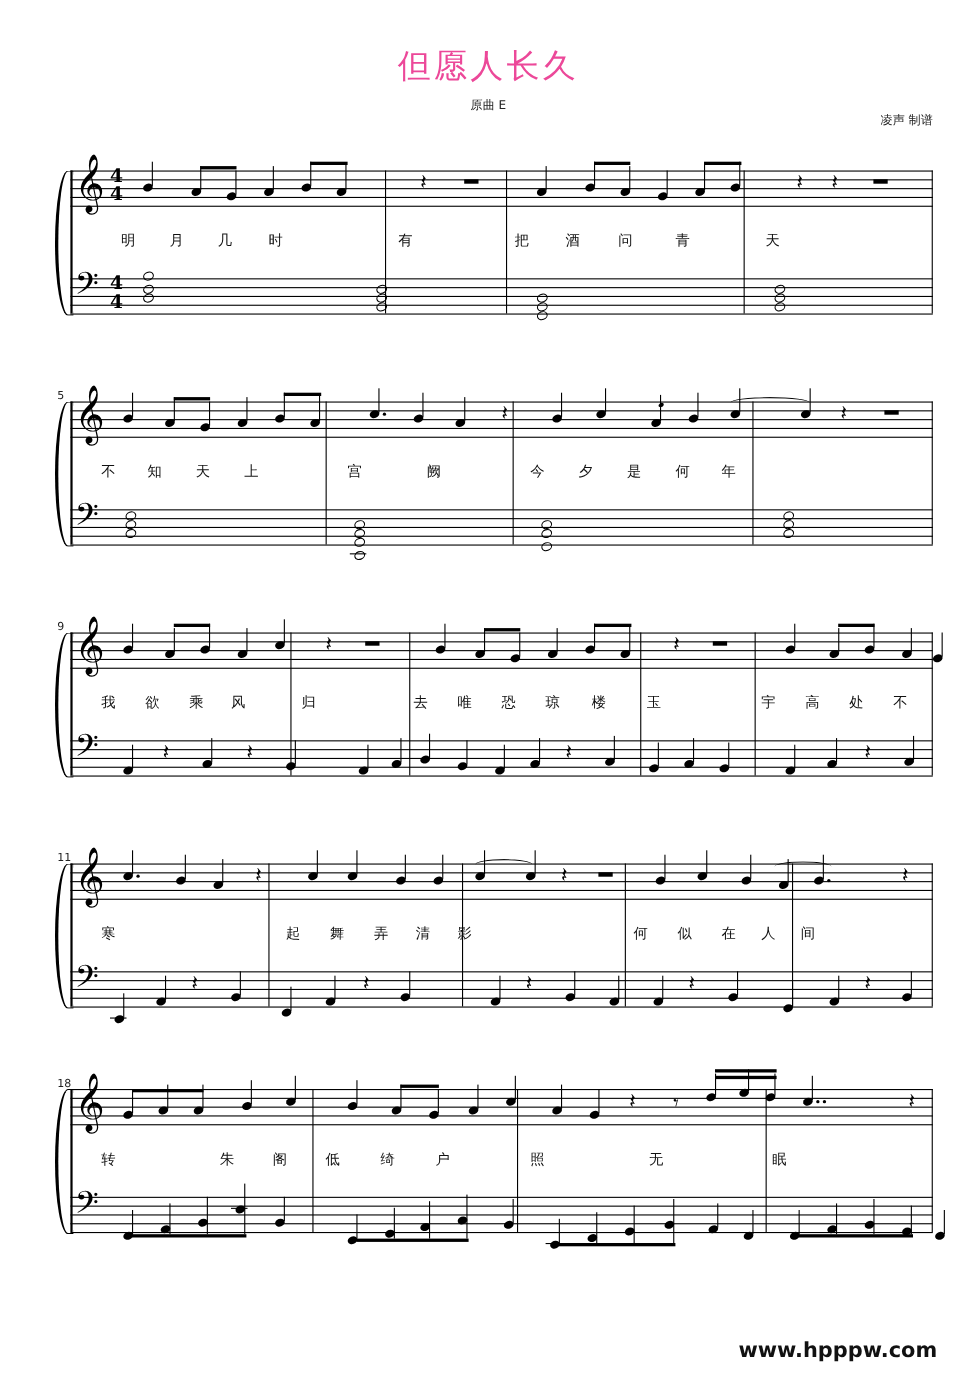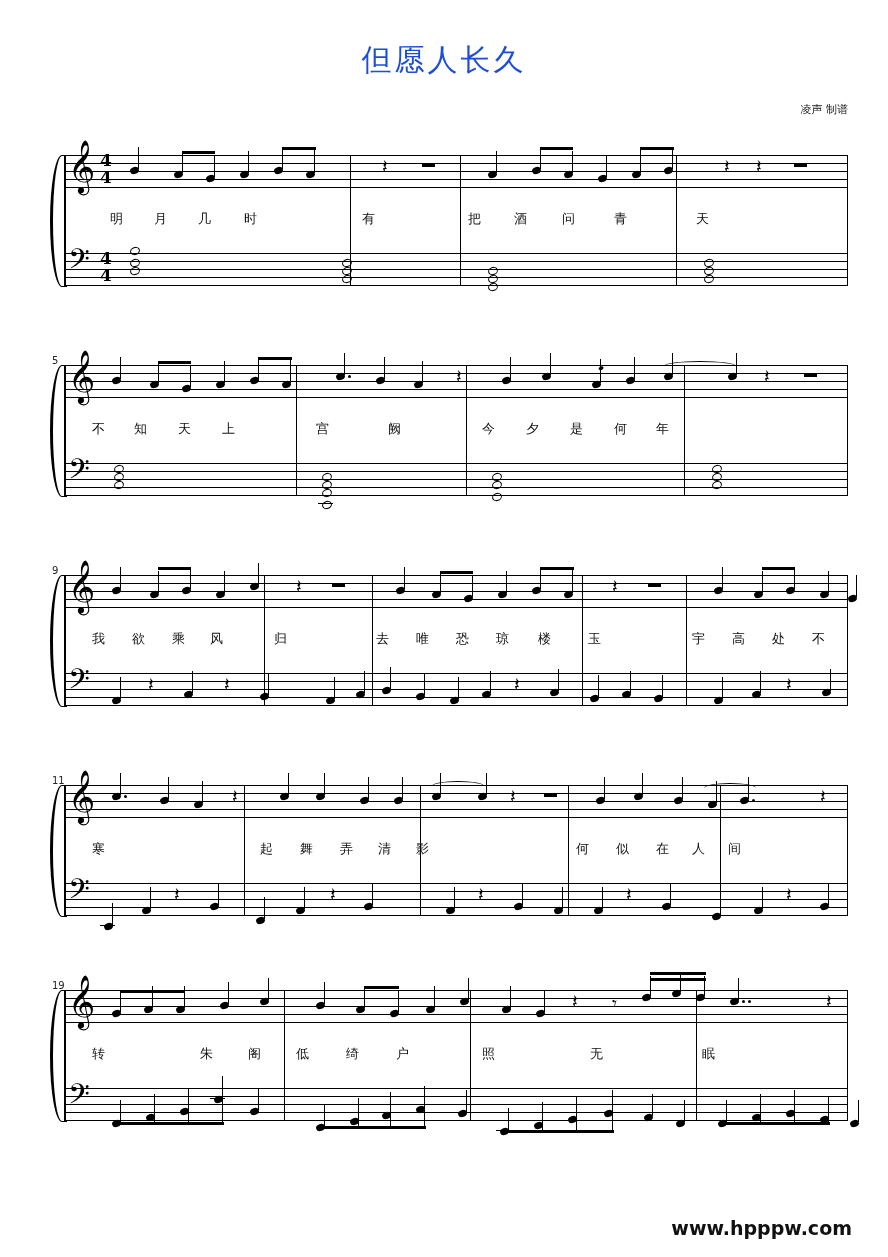--- a/index.html
+++ b/index.html
@@ -21,21 +21,21 @@
     width: 888px; height: 1257px;
   }
   
   .title {
     position: absolute;
     top: 40px; left: 0; width: 888px;
     text-align: center;
     font-family: "DejaVu Sans", sans-serif;
     font-size: 30px;
     letter-spacing: 3px;
-    color: #1d4ed8;
+    color: #ec4899;
   }
   .subtitle {
     position: absolute;
     top: 88px; left: 0; width: 888px;
     text-align: center;
     font-family: "DejaVu Sans", sans-serif;
     font-size: 11px;
     color: #222;
   }
   .arranger {
@@ -148,20 +148,21 @@
     color: #111;
     white-space: nowrap;
   }
 </style>
 </head>
 <body>
 
 <div class="sheet">
 
   <div class="title">但愿人长久</div>
+  <div class="subtitle">原曲 E</div>
   <div class="arranger">凌声  制谱</div>
   <div class="watermark">www.hpppw.com</div>
 
   <div class="system" style="top:155px; height:145px;">
     <div class="brace" style="top:0px; height:130px;"></div>
     <div class="leftbar" style="top:0px; height:130px;"></div>
 
     <div class="stave" style="top:0px;">
       <div class="ln ln0"></div>
         <div class="ln ln1"></div>
@@ -580,21 +581,21 @@
     <div class="lyric" style="left:330px; top:55px;">清</div>
     <div class="lyric" style="left:368px; top:55px;">影</div>
     <div class="lyric" style="left:528px; top:55px;">何</div>
     <div class="lyric" style="left:568px; top:55px;">似</div>
     <div class="lyric" style="left:608px; top:55px;">在</div>
     <div class="lyric" style="left:644px; top:55px;">人</div>
     <div class="lyric" style="left:680px; top:55px;">间</div>
   </div>
 
   <div class="system" style="top:990px; height:160px;">
-    <div class="sysnum">19</div>
+    <div class="sysnum">18</div>
     <div class="brace" style="top:0px; height:130px;"></div>
     <div class="leftbar" style="top:0px; height:130px;"></div>
 
     <div class="stave" style="top:0px;">
       <div class="ln ln0"></div>
         <div class="ln ln1"></div>
         <div class="ln ln2"></div>
         <div class="ln ln3"></div>
         <div class="ln ln4"></div>
       <div class="clef treble" style="left:4px; top:-12px;">𝄞</div>

